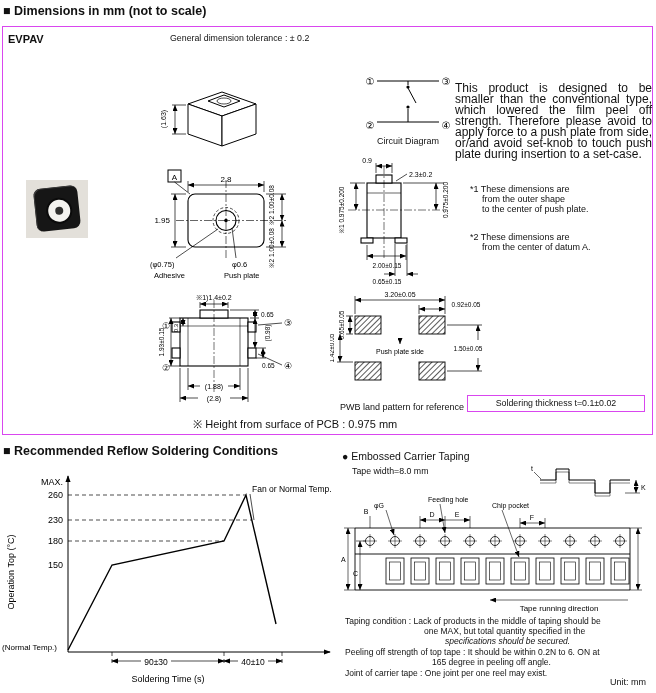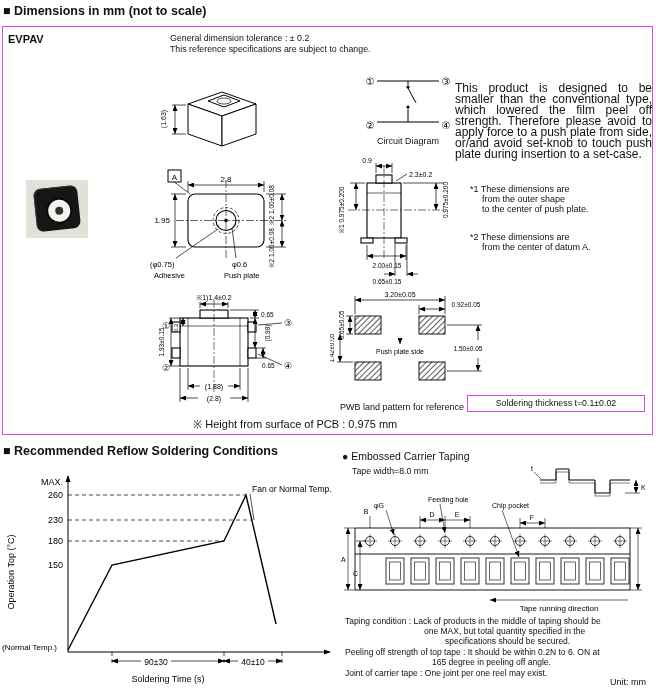--- a/index.html
+++ b/index.html
@@ -31,21 +31,20 @@
 <div class="abs photo">
   <div class="sw-body">
     <div class="sw-ring">
       <div class="sw-dot"></div>
     </div>
   </div>
 </div>
 
 <div class="abs small" style="left:170px;top:33px;">
   <div>General dimension tolerance : ± 0.2</div>
-  <div>This reference specifications are subject to change.</div>
 </div>
 
 <svg class="abs" style="left:150px;top:72px;" width="125" height="95" viewBox="0 0 125 95">
   <defs>
     <marker id="arI" viewBox="0 0 6 5" markerWidth="6" markerHeight="5" refX="6" refY="2.5" orient="auto-start-reverse" markerUnits="userSpaceOnUse">
         <path d="M0,0 L6,2.5 L0,5 Z" fill="#000"></path>
       </marker>
   </defs>
   <g stroke="#000" fill="#fff" stroke-width="1">
     <polygon points="38,32 72,20 106,32 72,44"></polygon>
@@ -412,18 +411,18 @@
   <text x="92" y="65" text-anchor="middle" font-size="7">D</text>
   <text x="117" y="65" text-anchor="middle" font-size="7">E</text>
   <text x="192" y="68" text-anchor="middle" font-size="7">F</text>
   <text x="1" y="110" font-size="7">A</text>
   <text x="13" y="124" font-size="7">C</text>
   <text x="219" y="159" text-anchor="middle" font-size="8">Tape running direction</text>
 </svg>
 
 <div class="abs tiny" style="left:345px;top:616px;">Taping condition : Lack of products in the middle of taping should be</div>
 <div class="abs tiny" style="left:424px;top:626px;">one MAX, but total quantity specified in the</div>
-<div class="abs tiny" style="left:445px;top:636px;">specifications should be secured.</div>
+<div class="abs tiny" style="left:445px;top:636px;font-style:italic;">specifications should be secured.</div>
 <div class="abs tiny" style="left:345px;top:647px;">Peeling off strength of top tape : It should be within 0.2N to 6. ON at</div>
 <div class="abs tiny" style="left:432px;top:657px;">165 degree in peeling off angle.</div>
 <div class="abs tiny" style="left:345px;top:668px;">Joint of carrier tape : One joint per one reel may exist.</div>
 
 <div class="abs" style="left:610px;top:677px;font-size:9px;">Unit: mm</div>
 
 </body></html>

